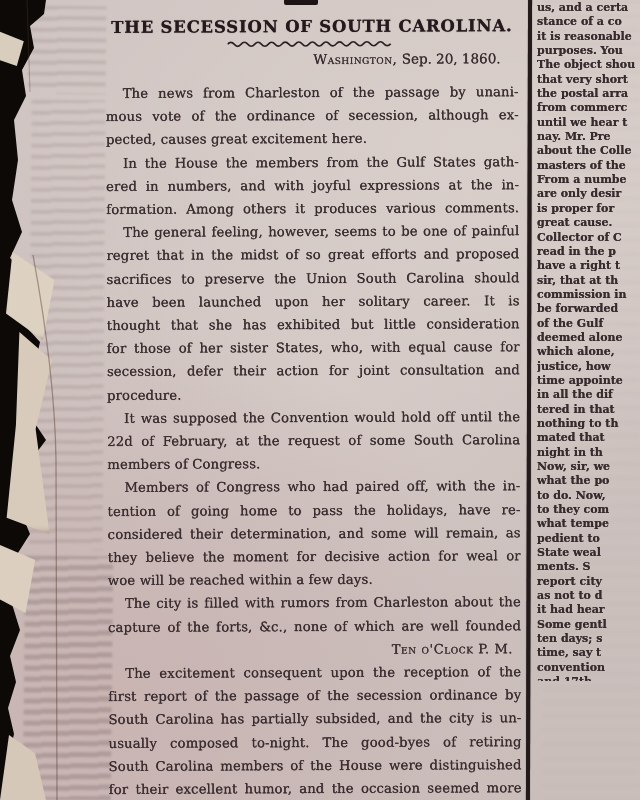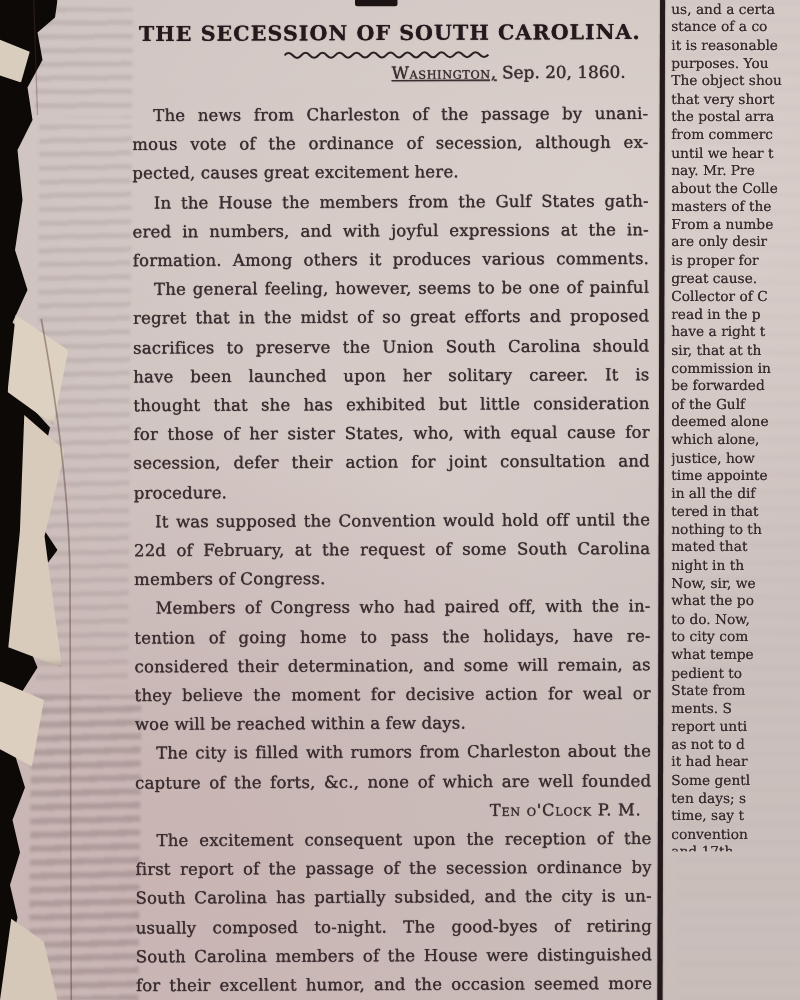--- a/index.html
+++ b/index.html
@@ -25,34 +25,34 @@
   .ghost-d{left:542px;top:0;width:98px;height:800px;opacity:.25;filter:blur(1.4px);
     background:repeating-linear-gradient(180deg, rgba(100,82,86,.10) 0 4px, rgba(100,82,86,0) 4px 14px);}
 
   
   .article{position:absolute;left:107px;top:0;width:413px;transform:rotate(-.25deg);
     color:#3a2d30;text-shadow:0 0 .6px rgba(58,45,48,.85), .3px .3px .5px rgba(58,45,48,.4);}
   .headline{margin:17px 0 0 0;text-align:center;font-size:16.5px;font-weight:bold;
     letter-spacing:.8px;color:#241a1d;text-shadow:0 0 .7px rgba(30,21,24,.9);}
   .wavy{width:170px;margin:4px auto 0 auto;height:8px;display:block;color:#2b2023;}
   .dateline{margin-top:3px;text-align:right;padding-right:18px;font-size:13.5px;}
-  .sc{font-variant:small-caps;letter-spacing:.5px;text-decoration:underline;}
+  .sc{font-variant:small-caps;letter-spacing:.5px;}
   .paras{margin-top:14px;font-size:13.2px;line-height:23.2px;}
   .aline{text-align:justify;text-align-last:justify;overflow:hidden;letter-spacing:.15px;}
   .aline.endshort{text-align-last:auto;}
   .aline.indent{text-indent:17px;}
   .timenote{font-size:13px;line-height:23.2px;text-align:right;padding-right:8px;
     font-variant:small-caps;letter-spacing:.6px;}
 
   
   .colrule{position:absolute;left:527px;top:0;width:4px;height:800px;background:#231a1c;
     transform:rotate(.15deg);box-shadow:0 0 1px rgba(35,26,28,.8);}
   .rightcol{position:absolute;left:537px;top:1px;width:103px;height:680px;overflow:hidden;
     font-size:11px;line-height:14.35px;color:#372b2e;
-    text-shadow:0 0 .5px rgba(55,43,46,.85);}
+    text-shadow:0 0 .5px rgba(55,43,46,.85);font-weight:bold;}
   .rline{white-space:nowrap;}
 
   
   .torn-black{position:absolute;left:0;top:0;width:48px;height:800px;background:#0d0907;z-index:5;
     clip-path:polygon(0 0,46px 0,44px 14px,30px 26px,34px 48px,22px 70px,26px 96px,14px 120px,
       18px 160px,12px 200px,22px 232px,10px 258px,30px 276px,36px 296px,18px 318px,40px 342px,
       34px 368px,44px 392px,30px 416px,46px 440px,28px 464px,36px 488px,20px 510px,30px 534px,
       16px 556px,24px 580px,12px 604px,20px 630px,10px 656px,16px 682px,8px 708px,14px 734px,
       8px 760px,16px 784px,12px 800px,0 800px);}
   .flap{position:absolute;z-index:6;}
@@ -171,26 +171,26 @@
       <div class="rline">justice, how</div>
       <div class="rline">time appointe</div>
       <div class="rline">in all the dif</div>
       <div class="rline">tered in that</div>
       <div class="rline">nothing to th</div>
       <div class="rline">mated that</div>
       <div class="rline">night in th</div>
       <div class="rline">Now, sir, we</div>
       <div class="rline">what the po</div>
       <div class="rline">to do. Now,</div>
-      <div class="rline">to city com</div>
+      <div class="rline">to they com</div>
       <div class="rline">what tempe</div>
       <div class="rline">pedient to</div>
-      <div class="rline">State from</div>
+      <div class="rline">State weal</div>
       <div class="rline">ments.  S</div>
-      <div class="rline">report unti</div>
+      <div class="rline">report city</div>
       <div class="rline">as not to d</div>
       <div class="rline">it had hear</div>
       <div class="rline">Some gentl</div>
       <div class="rline">ten days; s</div>
       <div class="rline">time, say t</div>
       <div class="rline">convention</div>
       <div class="rline">and 17th</div>
       <div class="rline">gested tha</div>
       <div class="rline">defer on t</div>
       <div class="rline">given for</div>

